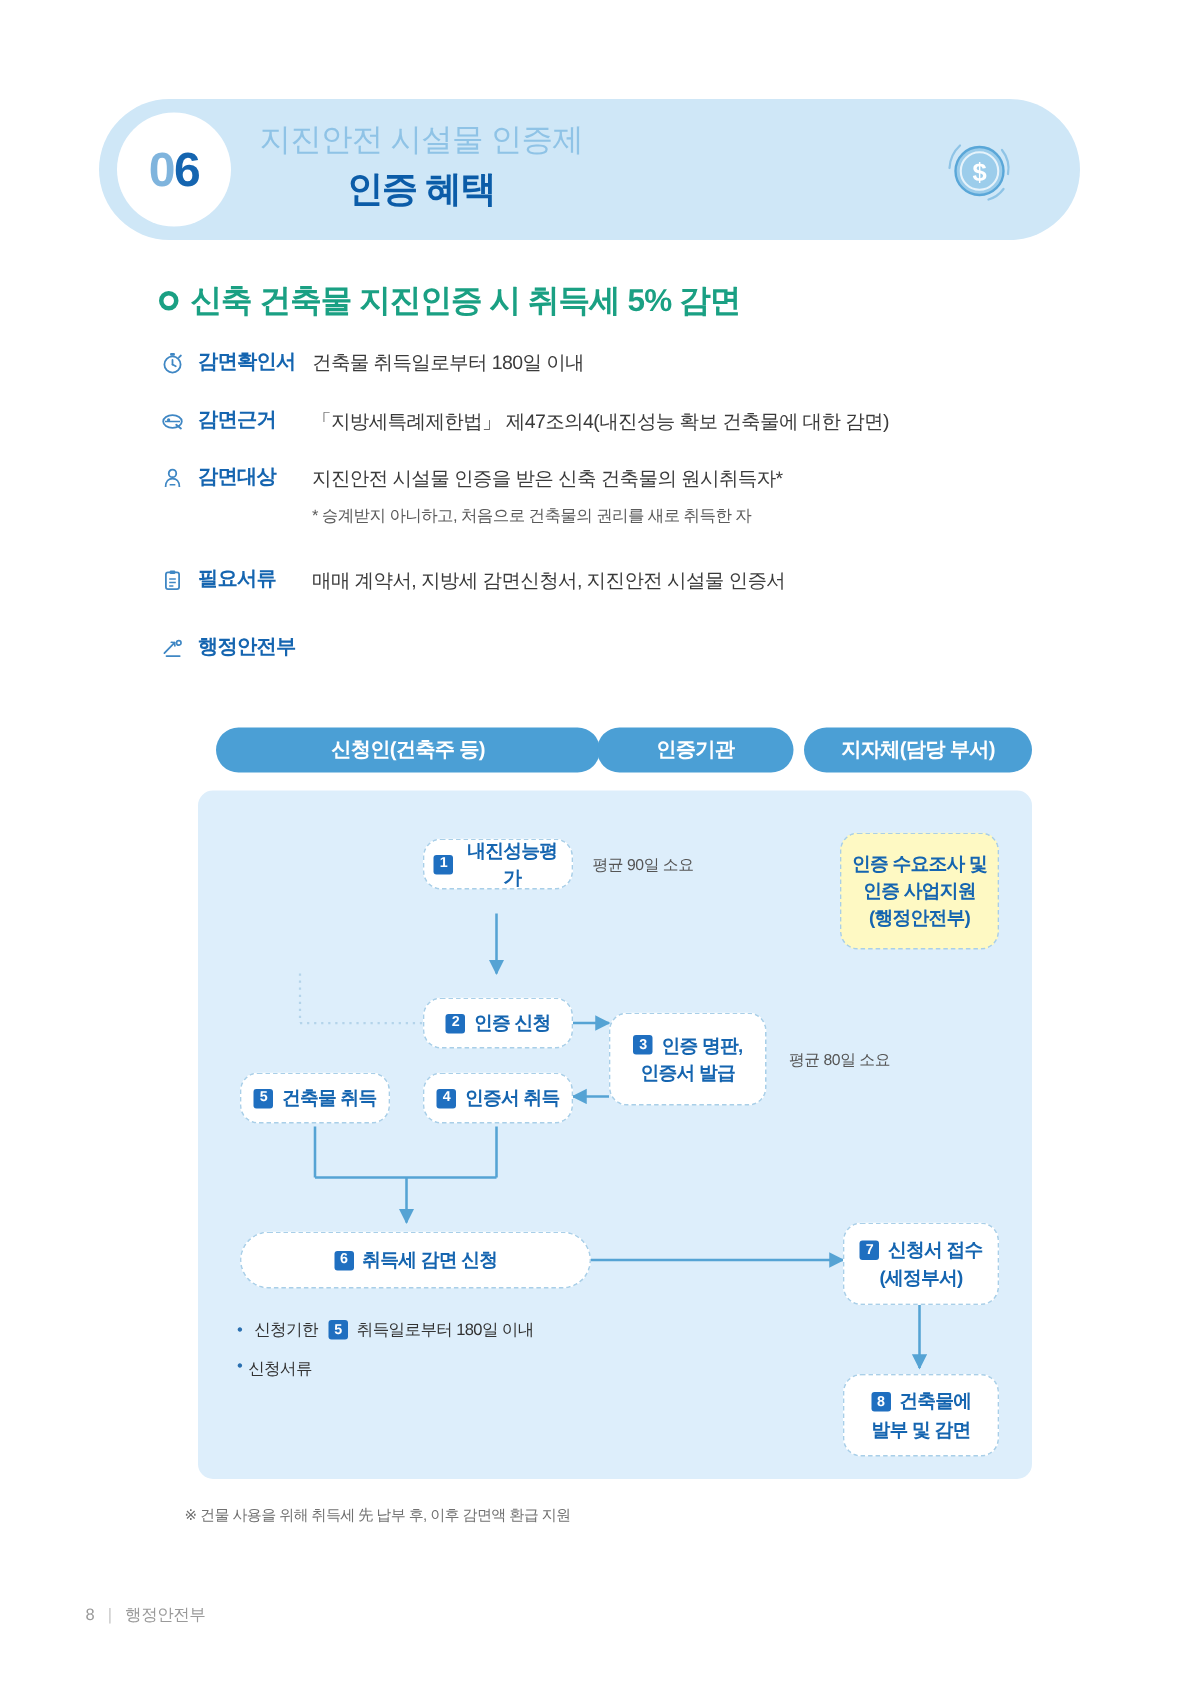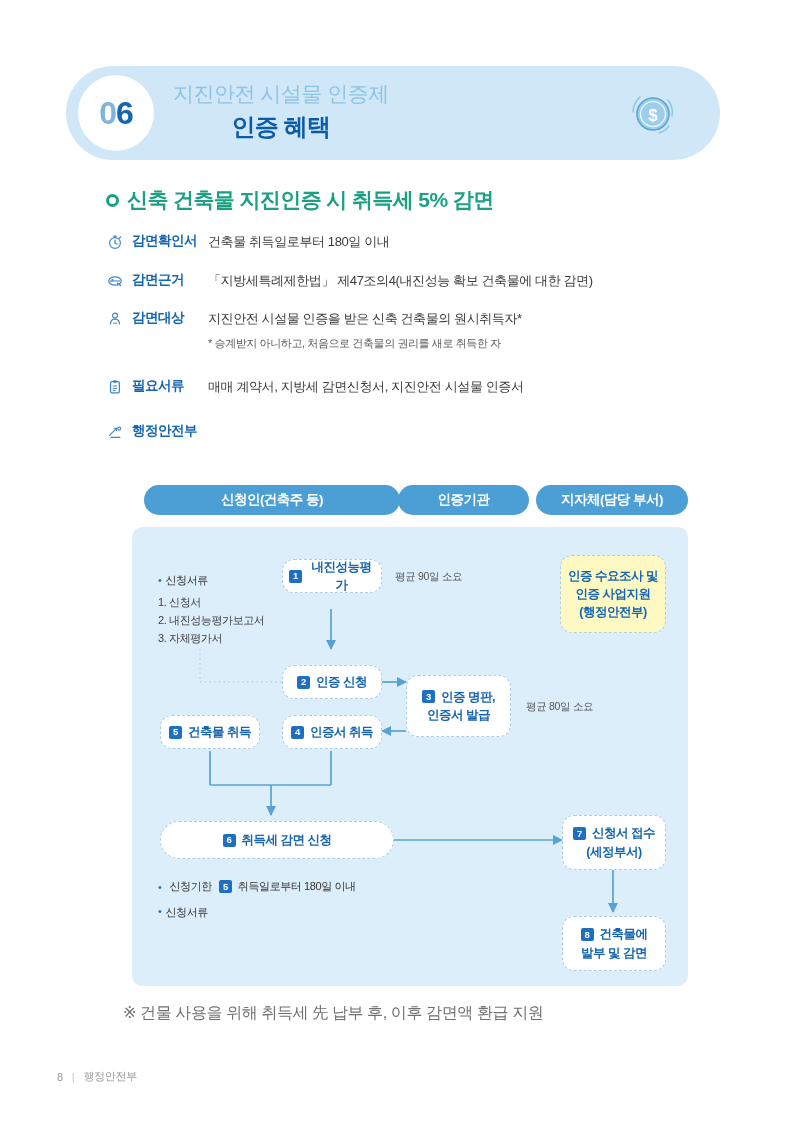--- a/index.html
+++ b/index.html
@@ -130,21 +130,21 @@
   .bullet-block .bt { color: #2a6fb0; margin-right: 4px; }
   .bullet-block .bl { font-weight: normal; color: #333; }
   .lst { margin-top: 6px; line-height: 1.62; }
 
   
   .flow-svg { position: absolute; left: 0; top: 0; width: 556px; height: 459px; pointer-events: none; }
 
   
   .footnote {
     position: absolute; left: 123px; top: 1003px;
-    font-size: 16px; color: #707070; letter-spacing: -0.4px;
+    font-size: 10px; color: #707070; letter-spacing: -0.4px;
   }
   
   .pg-footer {
     position: absolute; left: 57px; top: 1069px;
     font-size: 11px; color: #9a9a9a; letter-spacing: -0.3px;
     display: flex; align-items: center; gap: 9px;
   }
   .pg-sep { color: #c9c9c9; }
 </style>
 </head>
@@ -291,28 +291,20 @@
       </span>
     </div>
     <div class="note-txt" style="left:263px; top:43px;">평균 90일 소요</div>
 
     <div class="node tinted" style="left:428px; top:28px; width:106px; height:78px; flex-direction:column;">
       <div>인증 수요조사 및</div>
       <div>인증 사업지원</div>
       <div>(행정안전부)</div>
     </div>
 
-    <div class="bullet-block" style="left:26px; top:46px;">
-      <div><span class="bt">•</span><span class="bl">신청서류</span></div>
-      <div class="lst">
-        <div>1. 신청서</div>
-        <div>2. 내진성능평가보고서</div>
-        <div>3. 자체평가서</div>
-      </div>
-    </div>
 
     <div class="node" style="left:150px; top:138px; width:100px; height:34px;">
       <span class="row-in">
         <span class="numbadge">2</span>
         <span>인증 신청</span>
       </span>
     </div>
 
     <div class="node" style="left:274px; top:148px; width:105px; height:62px; flex-direction:column;">
       <div class="row-in">

